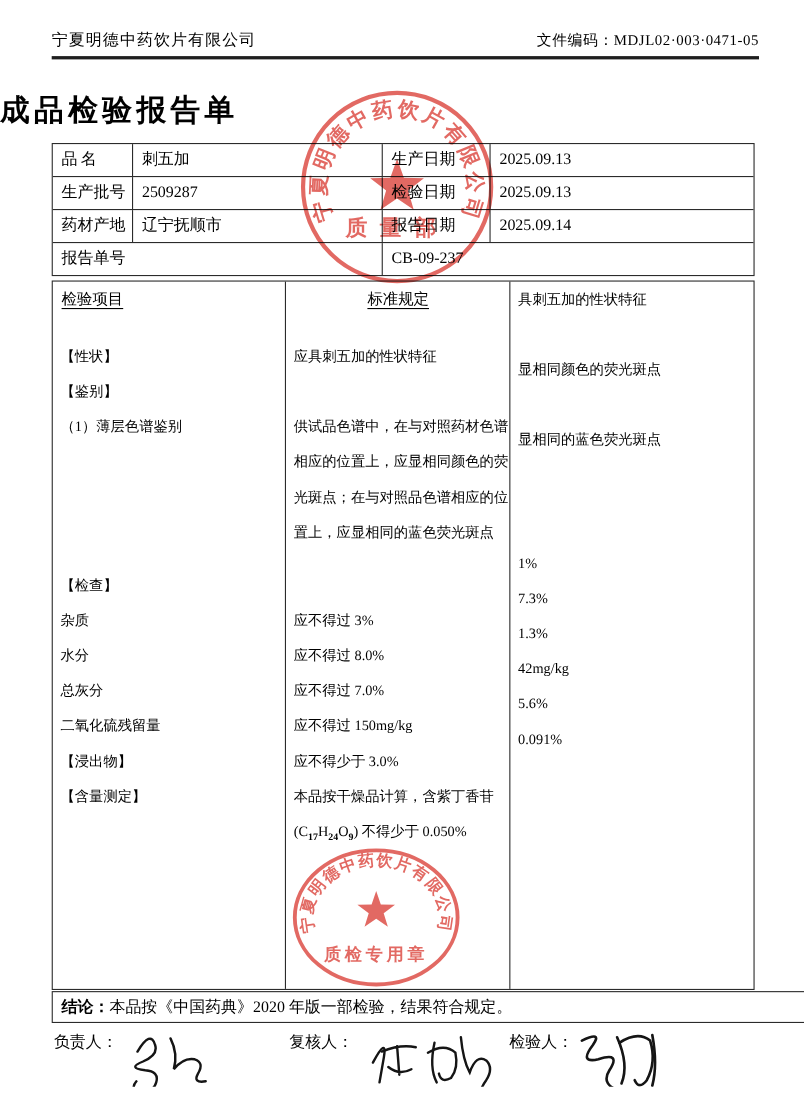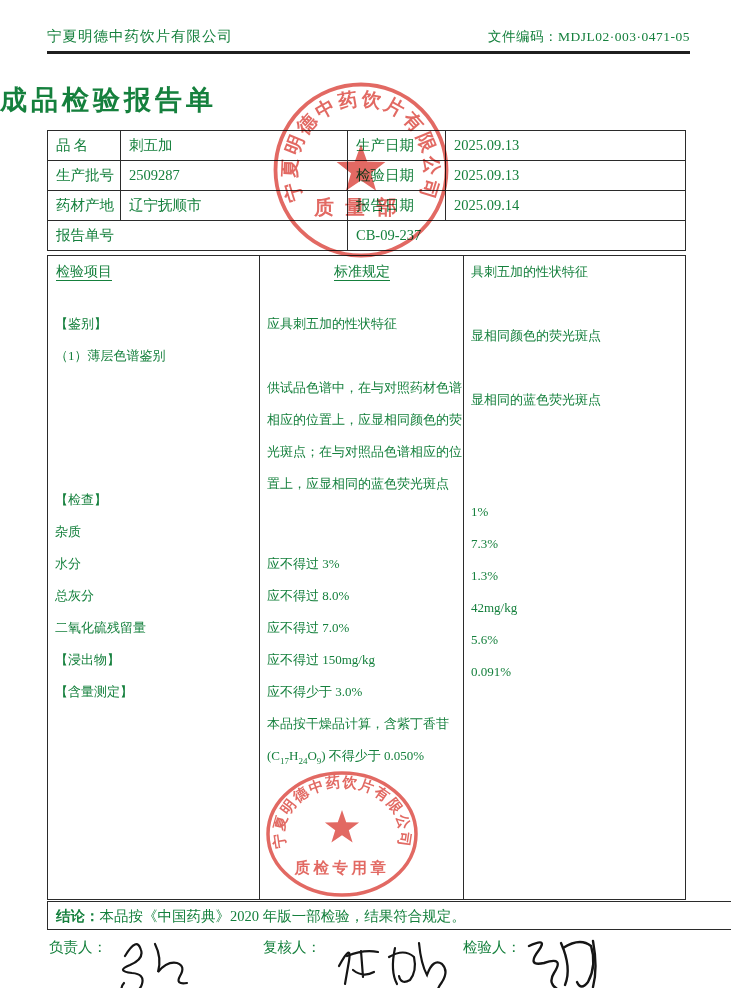--- a/index.html
+++ b/index.html
@@ -1,18 +1,18 @@
 <!DOCTYPE html>
 <html style="--stamp: #dd4f47;"><head>
 <meta charset="utf-8">
 <style>
   html,body{margin:0;padding:0;background:#ffffff;}
   .page{
     position:relative;width:731px;height:1000px;background:#fff;overflow:hidden;
-    font-family:"Liberation Serif","DejaVu Serif",serif;color:#15803d;
+    font-family:"Liberation Serif","DejaVu Serif",serif;color:#000000;
   }
   
   .doc-header{
     position:absolute;left:47px;top:27px;width:643px;
     border-bottom:3px solid #1f1f1f;padding-bottom:5px;
     display:flex;justify-content:space-between;align-items:flex-end;
   }
   .company-name{font-size:14.5px;letter-spacing:1px;}
   .doc-code{font-size:13.5px;letter-spacing:.5px;margin-left:12px;}
   .doc-title{
@@ -31,21 +31,21 @@
   .mcol{position:absolute;top:0;bottom:0;}
   .col-item{left:0;width:211px;}
   .col-spec{left:211px;width:204px;border-left:1px solid #2b2b2b;}
   .col-result{left:415px;width:222px;border-left:1px solid #2b2b2b;}
   .th{height:52px;padding-top:7px;box-sizing:border-box;font-size:14px;}
   .th-center{text-align:center;}
   .th-left{padding-left:8px;}
   .th span{text-decoration:underline;text-underline-offset:4px;}
   .tline{height:32px;line-height:32px;padding:0 0 0 7px;white-space:nowrap;overflow:visible;}
   .tspacer{height:16px;}
-  sub{font-size:9px;}
+  sub{font-size:9px;font-weight:bold;}
   
   :root{--stamp:#dd4f47;}
   .stamp{position:absolute;mix-blend-mode:multiply;opacity:.85;}
   .stamp-top{left:266px;top:74px;}
   .stamp-bottom{left:262px;top:768px;}
   .stamp text{font-family:"Liberation Serif","DejaVu Serif",serif;font-weight:bold;fill:var(--stamp);}
   
   .conclusion{
     position:absolute;left:47px;top:901px;width:731px;height:29px;line-height:29px;
     border:1px solid #2b2b2b;box-sizing:border-box;padding-left:8px;font-size:14.5px;white-space:nowrap;
@@ -93,20 +93,21 @@
     <div class="info-row">
       <div class="info-cell cell-line">报告单号</div>
       <div class="info-cell">CB-09-237</div>
     </div>
   </div>
 
   <div class="main-table">
 
     <div class="mcol col-item">
       <div class="th th-left"><span>检验项目</span></div>
+      <div class="tline">【性状】</div>
       <div class="tline">【鉴别】</div>
       <div class="tline">（1）薄层色谱鉴别</div>
       <div class="tline"></div>
       <div class="tline"></div>
       <div class="tline"></div>
       <div class="tspacer"></div>
       <div class="tline">【检查】</div>
       <div class="tline">杂质</div>
       <div class="tline">水分</div>
       <div class="tline">总灰分</div>

